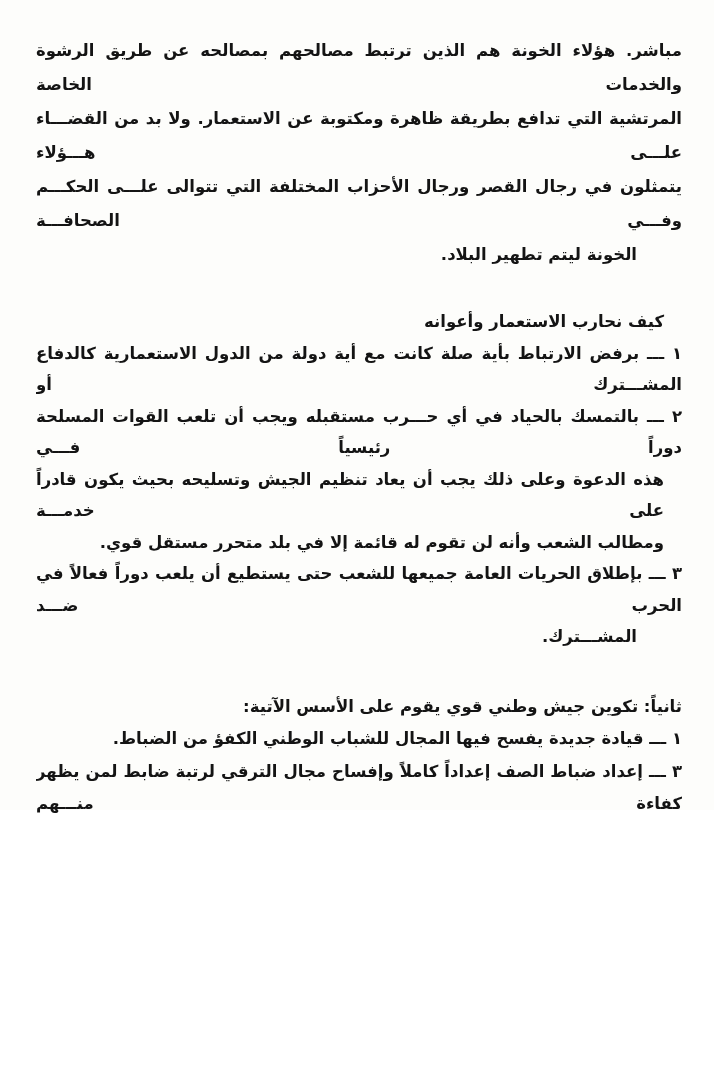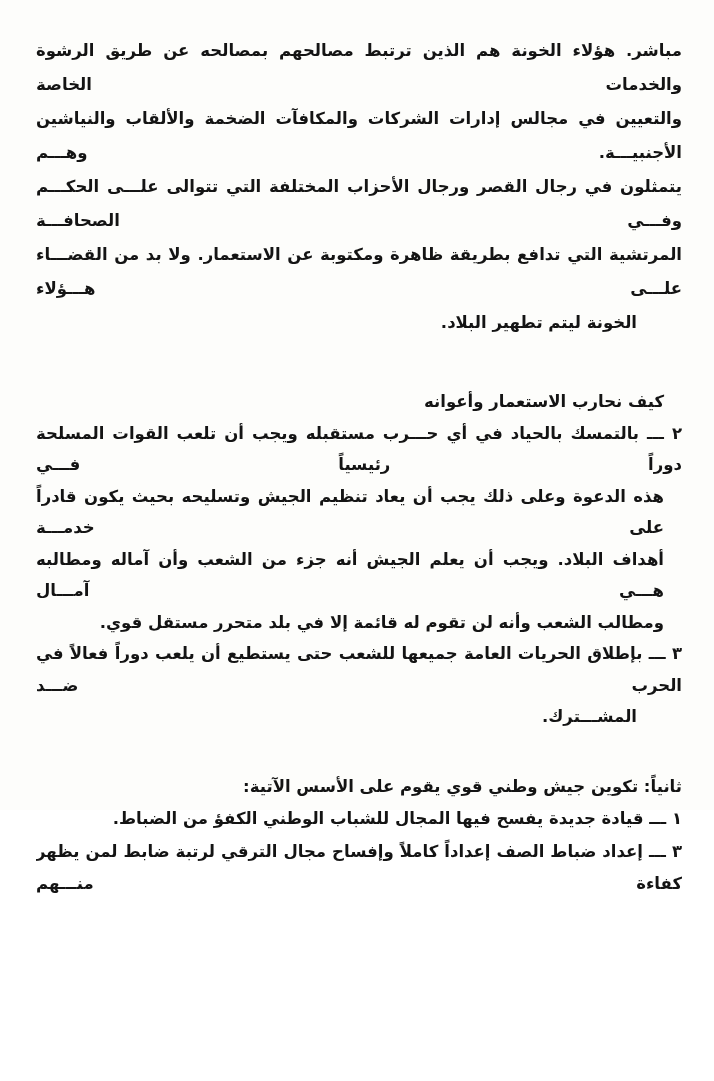--- a/index.html
+++ b/index.html
@@ -37,46 +37,45 @@
   }
   .r { text-align: right; }
   .ind1 { margin-right: 18px; }   
   .ind2 { margin-right: 45px; }   
   .indsub { margin-right: 0; } 
 
   .intro .ln   { line-height: 34px; }
   .s1 .ln      { line-height: 31.5px; }
   .s2 .ln      { line-height: 32.5px; }
 
-  .s1-heading { margin-top: 46px; }
+  .s1-heading { margin-top: 34px; }
   .s2 { margin-top: 38px; }
 </style>
 </head>
 <body>
 
 <div class="page">
 
   <div class="intro">
     <div class="ln j">مباشر. هؤلاء الخونة هم الذين ترتبط مصالحهم بمصالحه عن طريق الرشوة والخدمات الخاصة</div>
-    <div class="ln j">والتعيين في مجالس إدارات الشركات والمكافآت الضخمة والألقاب والنياشين الأجنبيـــة. وهـــم</div>
+    <div class="ln j">المرتشية التي تدافع بطريقة ظاهرة ومكتوبة عن الاستعمار. ولا بد من القضـــاء علـــى هـــؤلاء</div>
     <div class="ln j">يتمثلون في رجال القصر ورجال الأحزاب المختلفة التي تتوالى علـــى الحكـــم وفـــي الصحافـــة</div>
-    <div class="ln j">المرتشية التي تدافع بطريقة ظاهرة ومكتوبة عن الاستعمار. ولا بد من القضـــاء علـــى هـــؤلاء</div>
     <div class="ln r ind2">الخونة ليتم تطهير البلاد.</div>
   </div>
 
   <div class="s1">
     <div class="ln r ind1 s1-heading">كيف نحارب الاستعمار وأعوانه</div>
 
     <div>
+      <div class="ln j">١ ـــ برفض الارتباط بأية صلة كانت مع أية دولة من الدول الاستعمارية كالدفاع المشـــترك أو</div>
     </div>
 
     <div>
       <div class="ln j">٢ ـــ بالتمسك بالحياد في أي حـــرب مستقبله ويجب أن تلعب القوات المسلحة دوراً رئيسياً فـــي</div>
       <div class="ln j ind1">هذه الدعوة وعلى ذلك يجب أن يعاد تنظيم الجيش وتسليحه بحيث يكون قادراً على خدمـــة</div>
-      <div class="ln j ind1">أهداف البلاد. ويجب أن يعلم الجيش أنه جزء من الشعب وأن آماله ومطالبه هـــي آمـــال</div>
       <div class="ln r ind1">ومطالب الشعب وأنه لن تقوم له قائمة إلا في بلد متحرر مستقل قوي.</div>
     </div>
 
     <div>
       <div class="ln j">٣ ـــ بإطلاق الحريات العامة جميعها للشعب حتى يستطيع أن يلعب دوراً فعالاً في الحرب ضـــد</div>
       <div class="ln r ind2">المشـــترك.</div>
     </div>
 
   </div>
 

